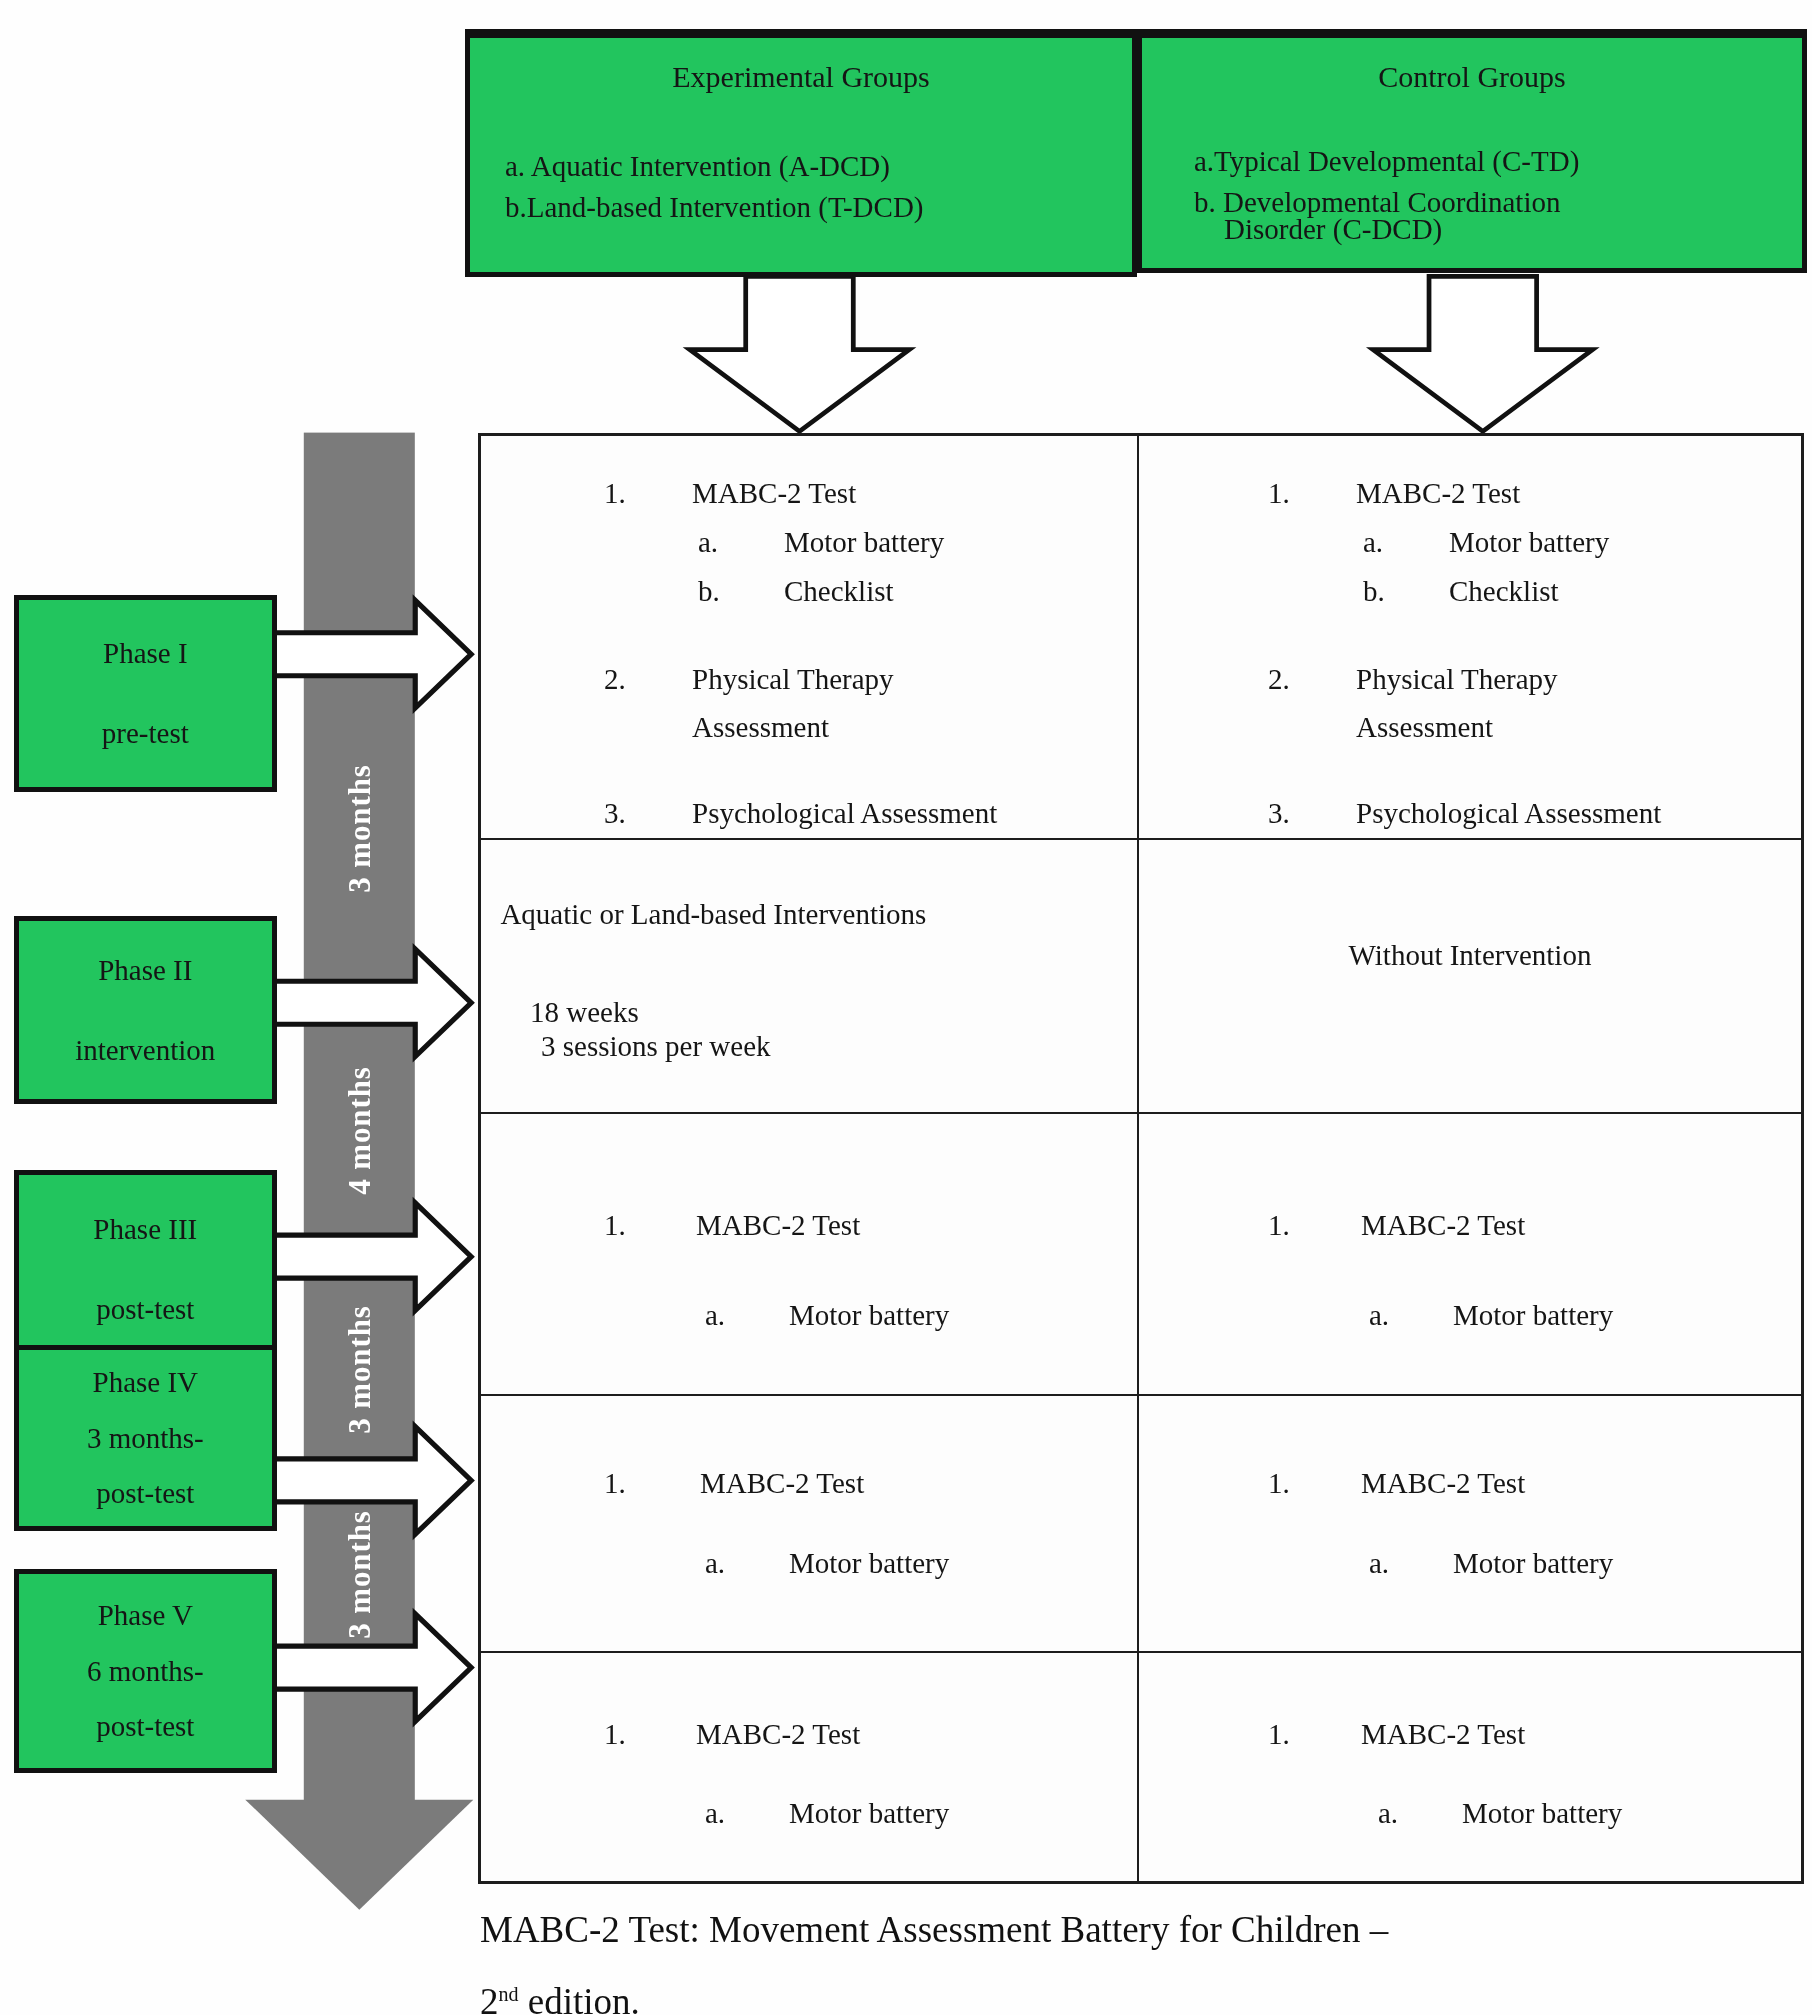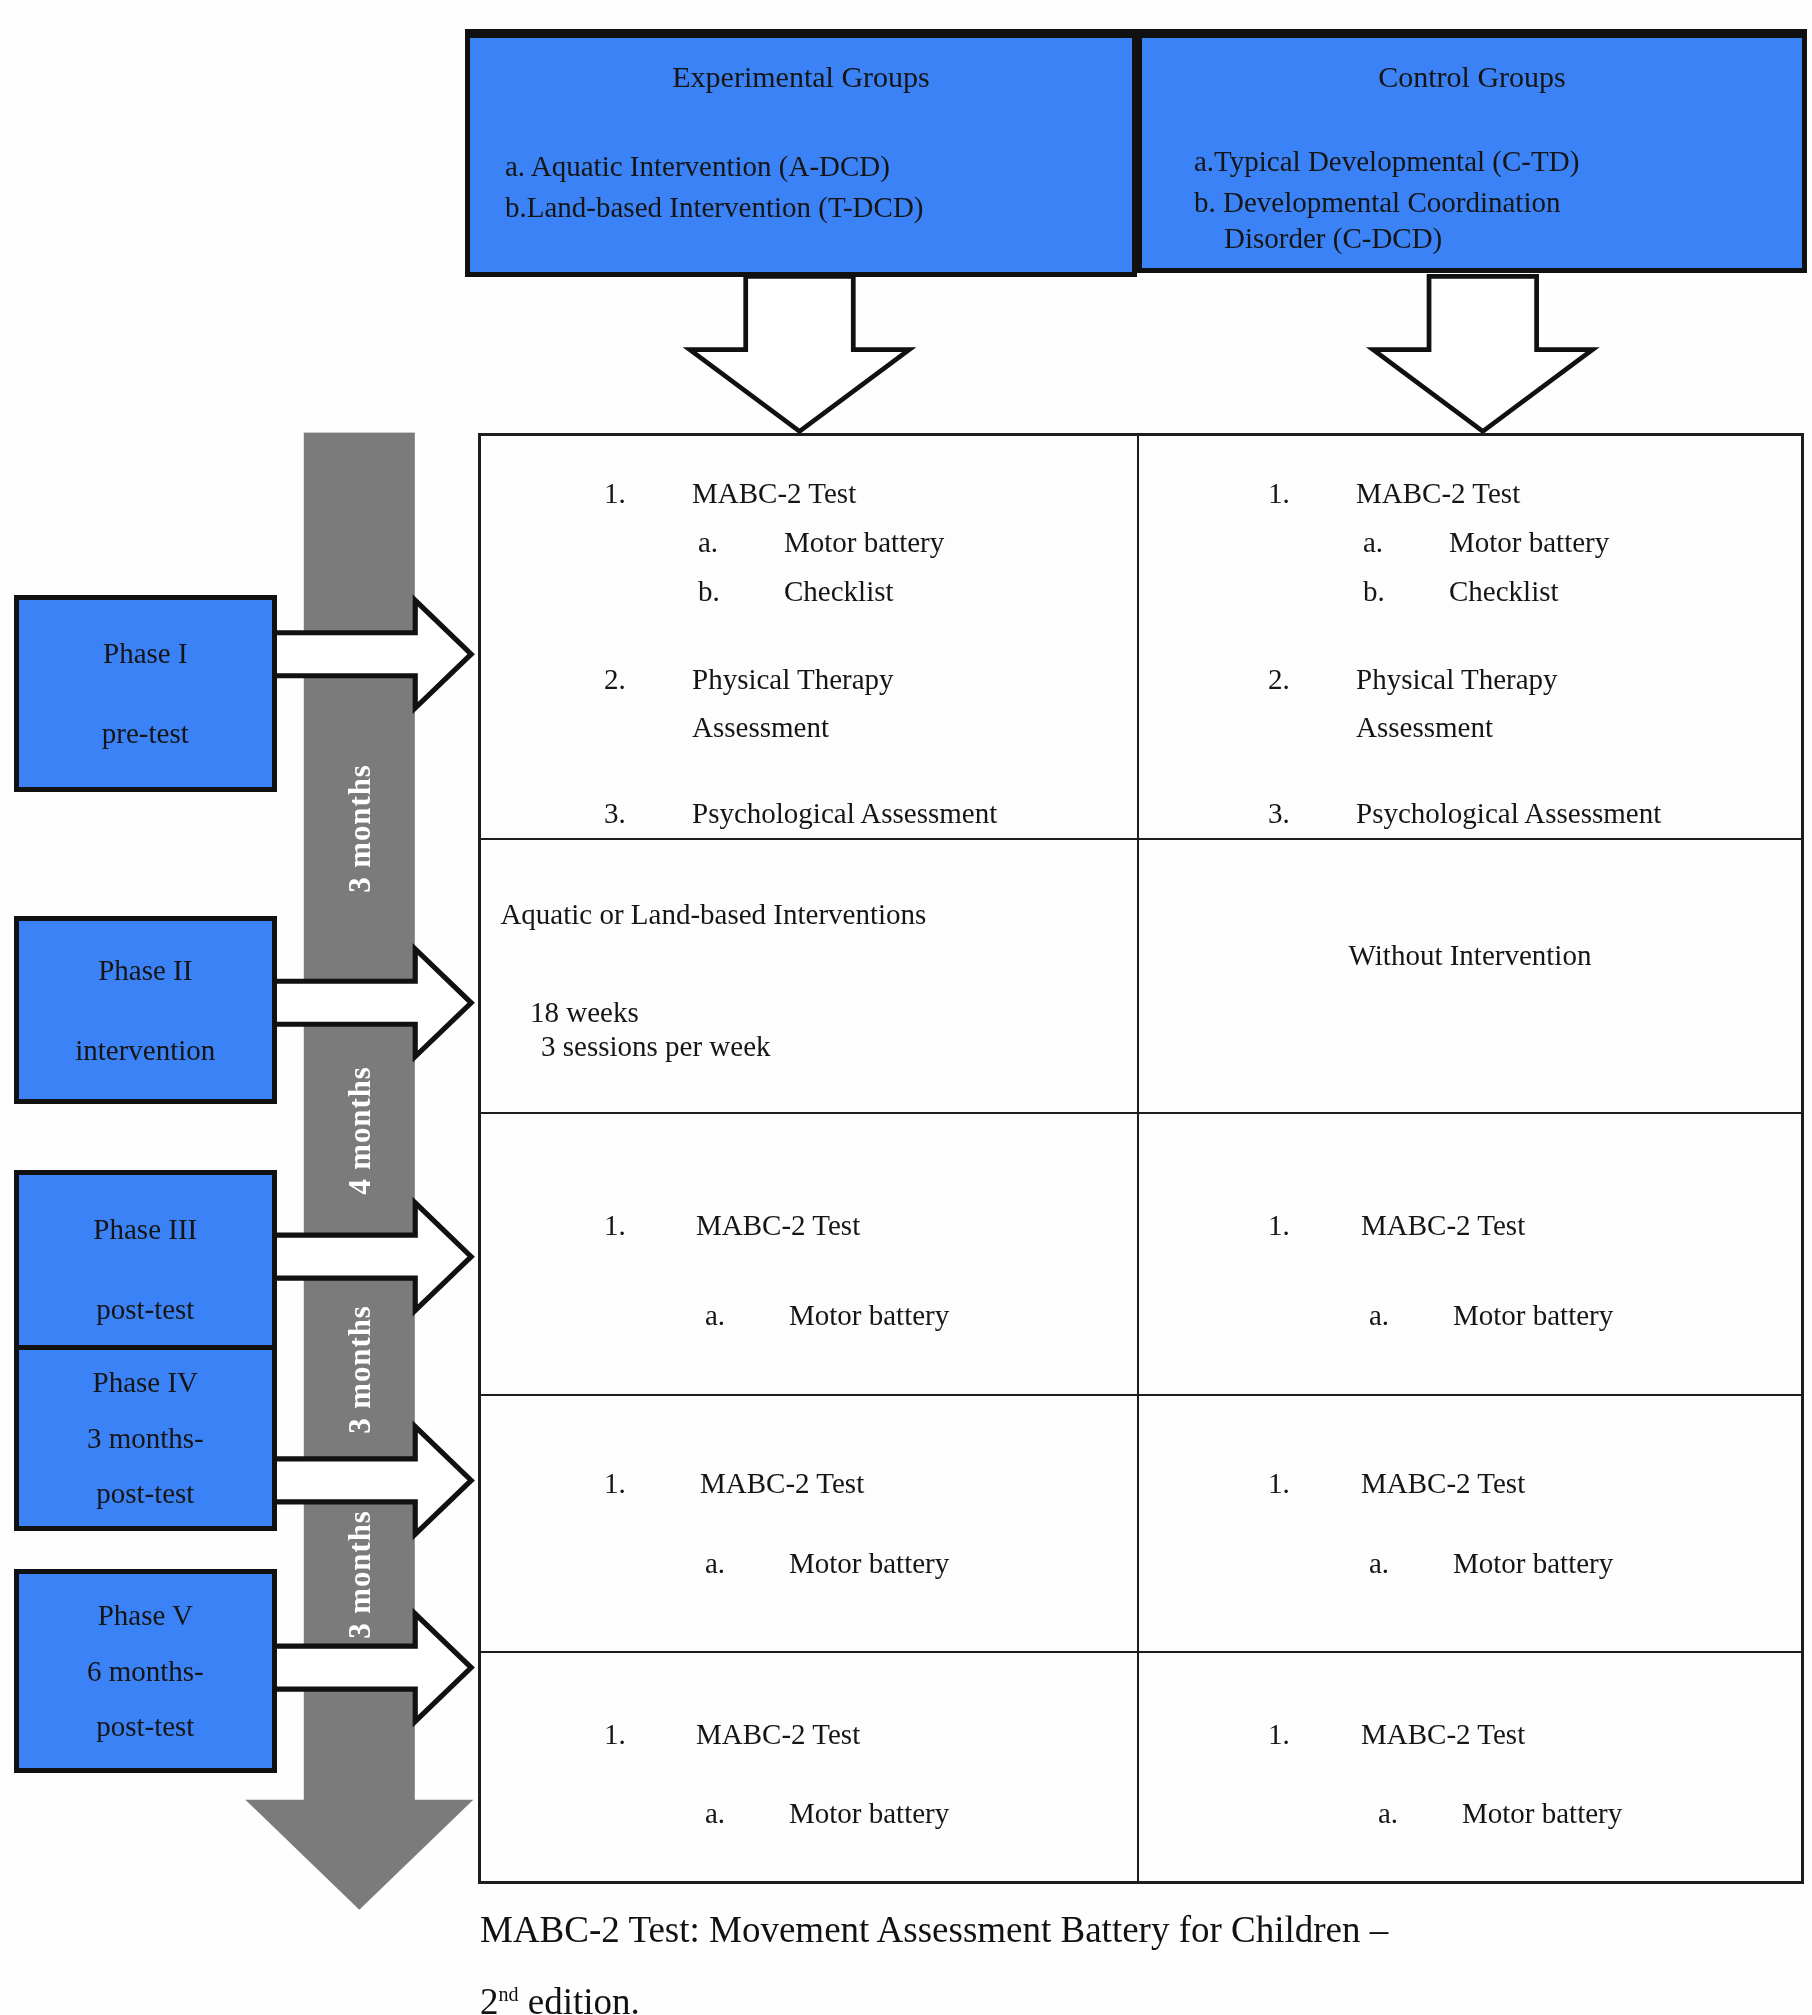--- a/index.html
+++ b/index.html
@@ -5,21 +5,21 @@
   html,body{margin:0;padding:0;background:#ffffff;}
   #canvas{
     position:relative;
     width:1812px;height:2015px;
     background:#fefefe;
     font-family:"Liberation Serif","DejaVu Serif",serif;
     color:#151515;
     overflow:hidden;
   }
   #shapes{position:absolute;left:0;top:0;z-index:1;}
-  .box{position:absolute;background:#3b82f6;z-index:2;box-sizing:border-box;}
+  .box{position:absolute;background:#22c55e;z-index:2;box-sizing:border-box;}
   .topbox{border:5.6px solid #111;border-top:9.5px solid #111;}
   .topbox .title{text-align:center;font-size:30px;margin-top:22.4px;}
   .topbox .items{position:absolute;left:35px;top:108px;font-size:29px;line-height:41px;}
   .phasebox{
     border:5.6px solid #111;left:13.8px;width:263px;
     display:flex;flex-direction:column;justify-content:center;align-items:center;
     font-size:29px;line-height:39px;text-align:center;
   }
   .phasebox.two{gap:41px;margin-top:48px;}
   .phasebox.three{gap:16.4px;}
@@ -79,21 +79,21 @@
       <div class="ln" style="left:0;top:0;">a. Aquatic Intervention (A-DCD)</div>
       <div class="ln" style="left:0;top:41px;">b.Land-based Intervention (T-DCD)</div>
     </div>
   </div>
 
   <div class="box topbox" style="left:1137px;top:29px;width:670px;height:244px;">
     <div class="title">Control Groups</div>
     <div class="items" style="left:52px;top:103px;">
       <div class="ln" style="left:0;top:0;">a.Typical Developmental (C-TD)</div>
       <div class="ln" style="left:0;top:41px;">b. Developmental Coordination</div>
-      <div class="ln" style="left:30px;top:77px;">Disorder (C-DCD)</div>
+      <div class="ln" style="left:30px;top:68px;">Disorder (C-DCD)</div>
     </div>
   </div>
 
   <div class="box phasebox two" style="top:547px;height:197px;">
     <div>Phase I</div>
     <div>pre-test</div>
   </div>
   <div class="box phasebox two" style="top:868px;height:188px;">
     <div>Phase II</div>
     <div>intervention</div>

